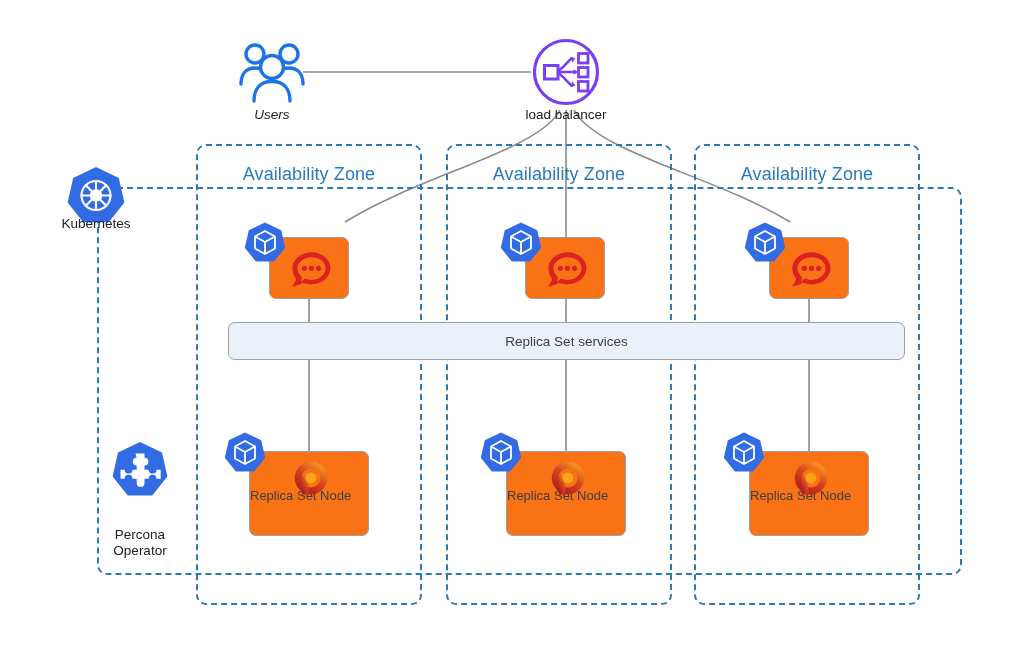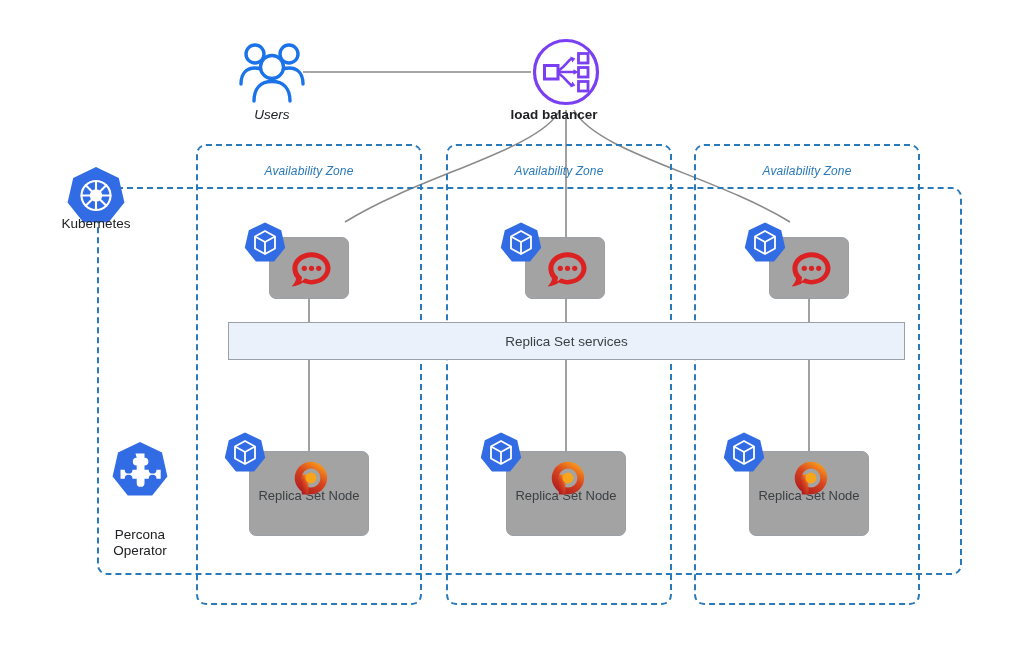--- a/index.html
+++ b/index.html
@@ -33,53 +33,52 @@
     border-radius: 10px;
     box-sizing: border-box;
   }
   .zone-label {
     position: absolute;
     width: 100%;
     top: 18px;
     left: 0;
     text-align: center;
     color: #2a7ab9;
-    font-size: 12px;
+    font-size: 18px;
     letter-spacing: .1px;
-    font-style: italic;
   }
   .k8s-zone {
     position: absolute;
     border: 2.5px dashed #2a7ab9;
     border-radius: 10px;
     box-sizing: border-box;
   }
   .node-box {
     position: absolute;
-    background: #a3a3a3;
+    background: #f97316;
     border: 1.6px solid #9aa0a6;
     border-radius: 7px;
     box-sizing: border-box;
     display: flex;
     flex-direction: column;
-    align-items: center;
+    align-items: flex-start;
     justify-content: center;
   }
   .node-label {
     font-size: 13px;
     color: #3c4043;
     line-height: 16px;
     text-align: center;
     margin-top: 4px;
   }
   .svc-bar {
     position: absolute;
     background: #eaf1fb;
     border: 1.7px solid #9aa0a6;
-    border-radius: 0;
+    border-radius: 7px;
     box-sizing: border-box;
     display: flex;
     align-items: center;
     justify-content: center;
     color: #3c4043;
     font-size: 13.5px;
   }
   .icon-abs {
     position: absolute;
   }
@@ -158,21 +157,21 @@
         <polygon points="38.3,18.4 43.3,20.4 40.3,24.4"></polygon>
         <polygon points="38.3,49.6 43.3,47.6 40.3,43.6"></polygon>
       </g>
       <g fill="none" stroke="#7b3ff2" stroke-width="2.8">
         <rect x="46.5" y="15.5" width="9.5" height="9.5"></rect>
         <rect x="46.5" y="29.5" width="9.5" height="9.5"></rect>
         <rect x="46.5" y="43.5" width="9.5" height="9.5"></rect>
       </g>
     </svg>
   </div>
-  <div class="cap" style="left:489px; top:107px; width:130px;font-weight:bold;">load balancer</div>
+  <div class="cap" style="left:501px; top:107px; width:130px;">load balancer</div>
 
   <div class="icon-abs" style="left:65px; top:165px; width:62px; height:62px;">
     <svg viewBox="0 0 62 62" width="62" height="62">
       <polygon points="31,2 53.8,13 59.4,37.6 43.7,57.3 18.3,57.3 2.6,37.6 8.2,13" fill="#326ce5"></polygon>
       <g stroke="#ffffff" stroke-width="2.1" fill="none" stroke-linecap="round">
         <circle cx="31" cy="30.5" r="14.5"></circle>
         <circle cx="31" cy="30.5" r="5.2" fill="#ffffff"></circle>
         <path d="M31 16 L31 25.3"></path>
         <path d="M31 35.7 L31 45"></path>
         <path d="M16.5 30.5 L25.8 30.5"></path>

